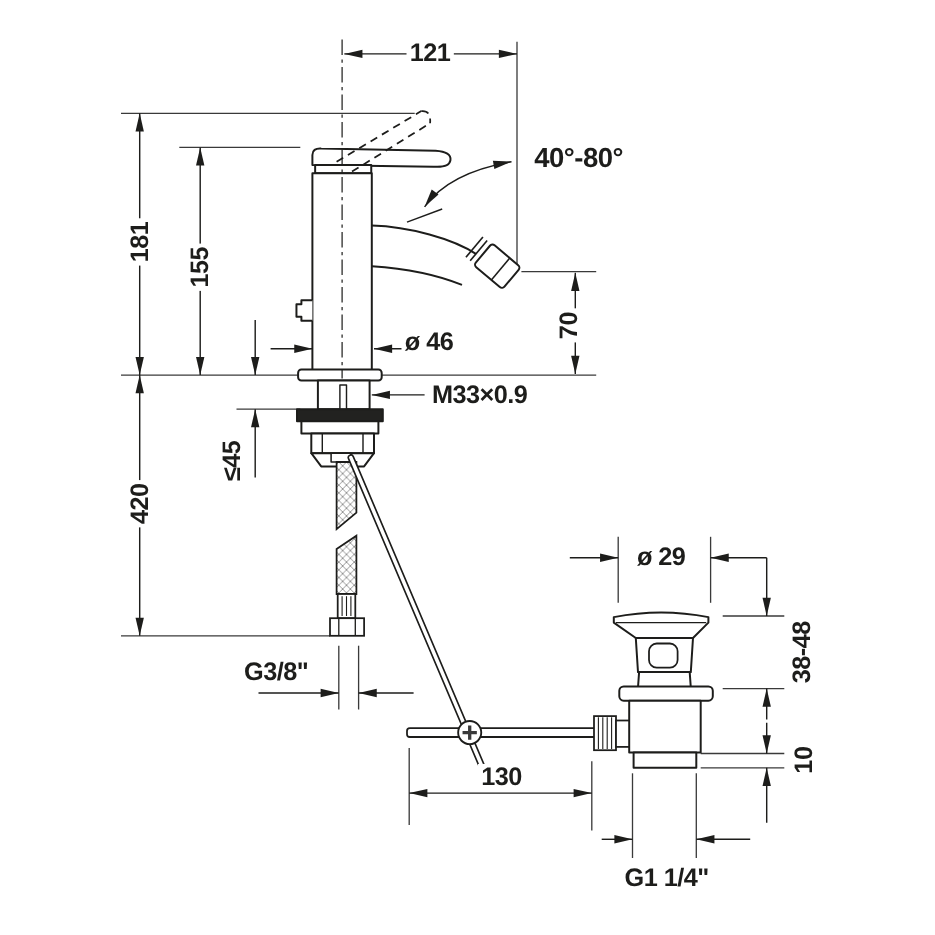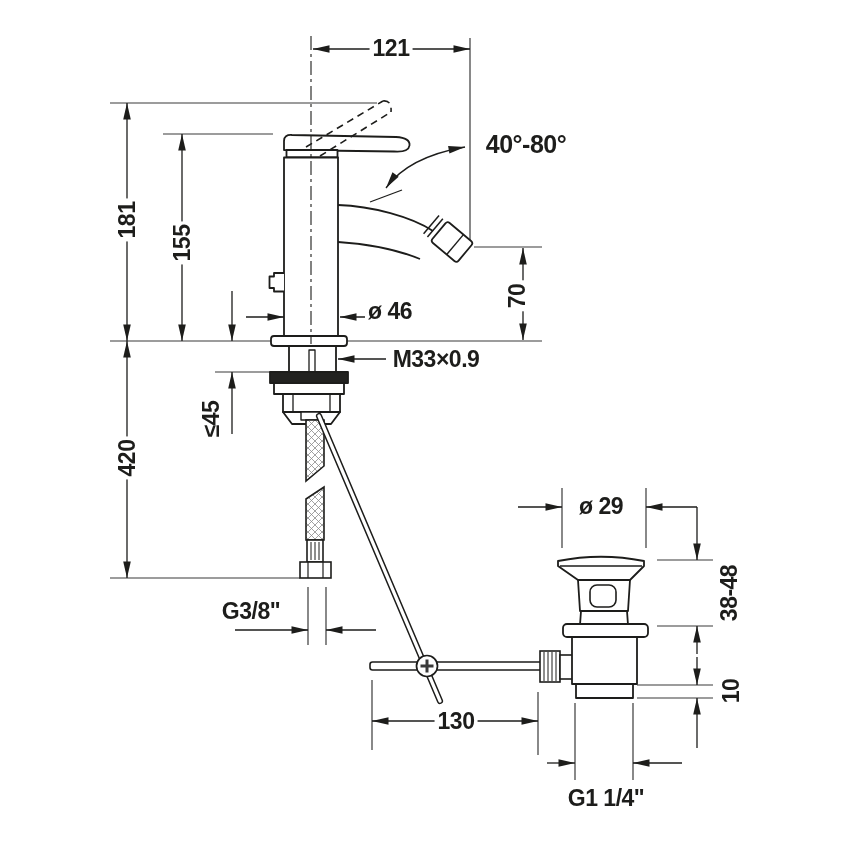--- a/index.html
+++ b/index.html
@@ -166,19 +166,19 @@
 <div class="dim" style="left:391px;top:48px;">121</div>
 <div class="dim rot" style="left:127px;top:220px;">181</div>
 <div class="dim rot" style="left:182px;top:243px;">155</div>
 <div class="dim rot" style="left:127px;top:458px;">420</div>
 <div class="dim rot" style="left:211px;top:419px;">≤45</div>
 <div class="dim" style="left:390px;top:290px;margin-top:21px;">ø 46</div>
 <div class="dim" style="left:436px;top:359px;">M33×0.9</div>
 <div class="dim rot" style="left:517px;top:296px;">70</div>
 <div class="dim dim-lg" style="left:526px;top:144px;">40°-80°</div>
 <div class="dim" style="left:251px;top:611px;">G3/8"</div>
-<div class="dim" style="left:456px;top:721px;">130</div>
+<div class="dim" style="left:456px;top:706px;">130</div>
 <div class="dim" style="left:601px;top:506px;">ø 29</div>
 <div class="dim rot" style="left:729px;top:593px;">38-48</div>
 <div class="dim rot" style="left:731px;top:691px;">10</div>
 <div class="dim" style="left:606px;top:798px;">G1 1/4"</div>
 
 </div>
 
 </body></html>

